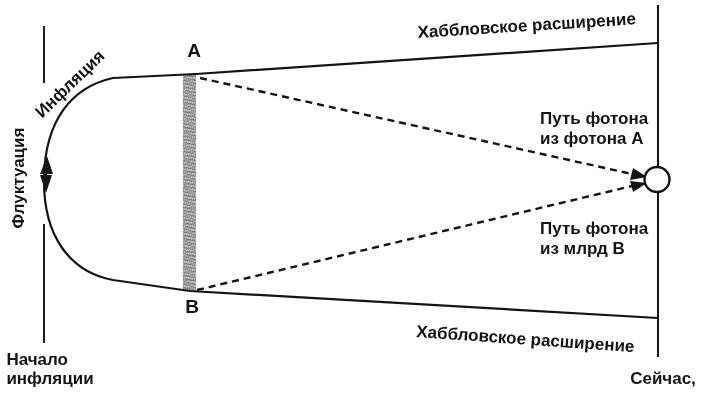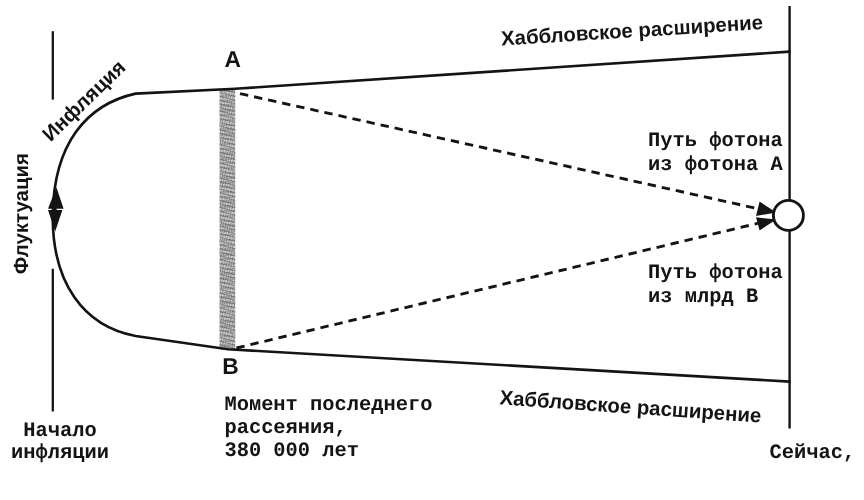--- a/index.html
+++ b/index.html
@@ -20,33 +20,33 @@
   }
   svg.strokes{position:absolute;left:0;top:0;}
   .lbl{
     position:absolute;
     color:#141414;
     font-weight:700;
     font-size:17px;
     line-height:19px;
     white-space:nowrap;
   }
-  .lbl div{white-space:nowrap;font-family:Liberation Mono, monospace;}
+  .lbl div{white-space:nowrap;}
   .hubble-top{left:417px;top:23px;transform:rotate(-3.6deg);transform-origin:left top;}
   .hubble-bottom{left:417px;top:322px;transform:rotate(4deg);transform-origin:left top;}
   .inflation{left:70px;top:84px;transform:translate(-50%,-50%) rotate(-44deg);}
   .fluctuation{left:18px;top:178px;transform:translate(-50%,-50%) rotate(-90deg);}
   .point-label{font-size:19px;}
   .point-a{left:194px;top:50px;transform:translate(-50%,-50%);}
   .point-b{left:192px;top:306px;transform:translate(-50%,-50%);}
   .photon-a{left:540px;top:109px;line-height:20px;}
   .photon-b{left:540px;top:219px;line-height:20px;}
   .last-scattering{left:187px;top:329px;}
-  .inflation-start{left:50px;top:350px;transform:translateX(-50%);text-align:center;}
-  .now{left:677px;top:369px;transform:translateX(-50%);text-align:center;}
+  .inflation-start{left:50px;top:350px;transform:translateX(-50%);text-align:left;}
+  .now{left:663px;top:369px;transform:translateX(-50%);text-align:center;}
 </style>
 </head>
 <body>
 
 <div class="stage">
 
   <div class="band"></div>
 
   <svg class="strokes" width="720" height="417" viewBox="0 0 720 417">
 
@@ -87,25 +87,20 @@
   <div class="lbl photon-a">
     <div>Путь фотона</div>
     <div>из фотона A</div>
   </div>
 
   <div class="lbl photon-b">
     <div>Путь фотона</div>
     <div>из млрд B</div>
   </div>
 
-  <div class="lbl last-scattering">
-    <div>Момент последнего</div>
-    <div>рассеяния,</div>
-    <div>380 000 лет</div>
-  </div>
 
   <div class="lbl inflation-start">
     <div>Начало</div>
     <div>инфляции</div>
   </div>
 
   <div class="lbl now">
     <div>Сейчас,</div>
   </div>
 

